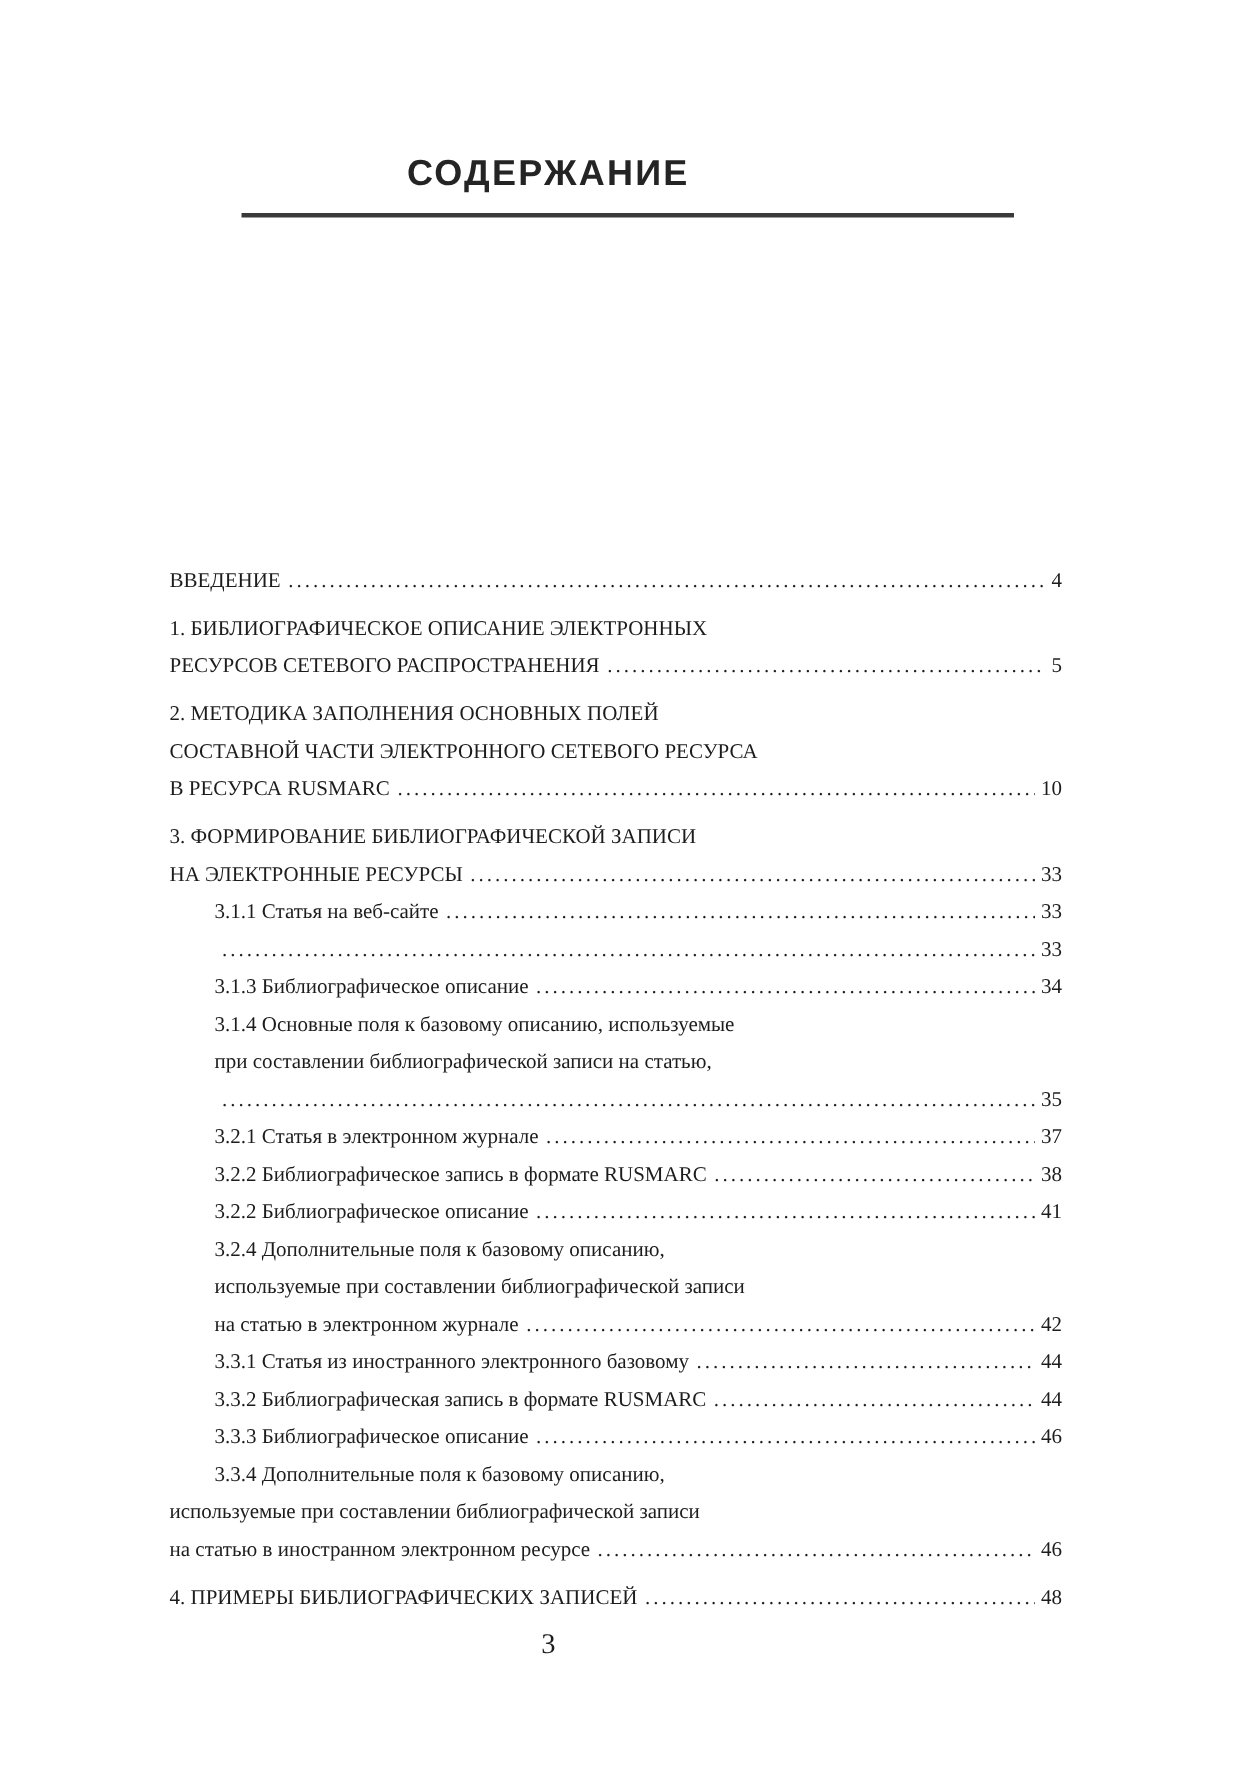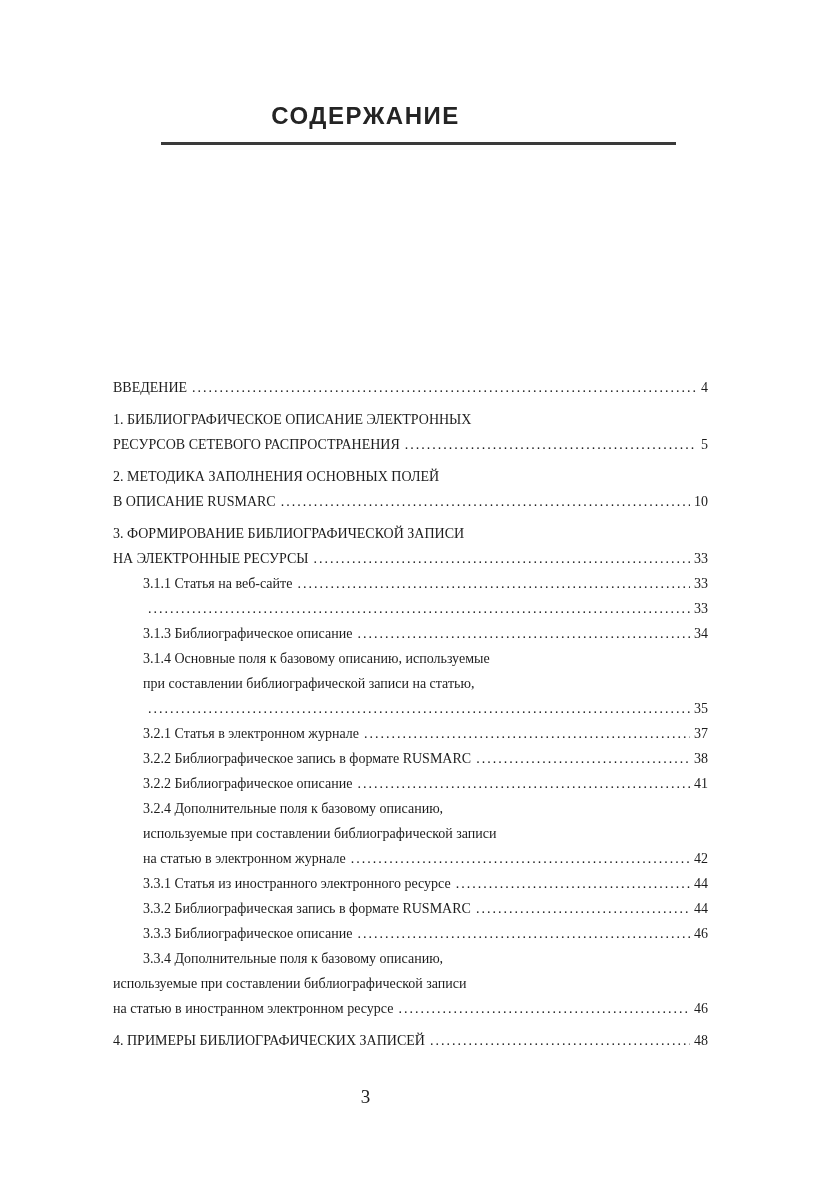--- a/index.html
+++ b/index.html
@@ -107,21 +107,24 @@
           <span class="toc-text">РЕСУРСОВ СЕТЕВОГО РАСПРОСТРАНЕНИЯ</span>
           <span class="leader"></span>
           <span class="toc-page">5</span>
         </div>
       </div>
       <div class="toc-item gap">
         <div class="toc-line indent-0">
           <span class="toc-text">2. МЕТОДИКА ЗАПОЛНЕНИЯ ОСНОВНЫХ ПОЛЕЙ</span>
         </div>
         <div class="toc-line indent-0">
-          <span class="toc-text">В ОПИСАНИЕ RUSMARC</span>
+          <span class="toc-text">СОСТАВНОЙ ЧАСТИ ЭЛЕКТРОННОГО СЕТЕВОГО РЕСУРСА</span>
+        </div>
+        <div class="toc-line indent-0">
+          <span class="toc-text">В РЕСУРСА RUSMARC</span>
           <span class="leader"></span>
           <span class="toc-page">10</span>
         </div>
       </div>
       <div class="toc-item gap">
         <div class="toc-line indent-0">
           <span class="toc-text">3. ФОРМИРОВАНИЕ БИБЛИОГРАФИЧЕСКОЙ ЗАПИСИ</span>
         </div>
         <div class="toc-line indent-0">
           <span class="toc-text">НА ЭЛЕКТРОННЫЕ РЕСУРСЫ</span>
@@ -190,21 +193,21 @@
           <span class="toc-text">используемые при составлении библиографической записи</span>
         </div>
         <div class="toc-line indent-1">
           <span class="toc-text">на статью в электронном журнале</span>
           <span class="leader"></span>
           <span class="toc-page">42</span>
         </div>
       </div>
       <div class="toc-item">
         <div class="toc-line indent-1">
-          <span class="toc-text">3.3.1 Статья из иностранного электронного ресурсе</span>
+          <span class="toc-text">3.3.1 Статья из иностранного электронного базовому</span>
           <span class="leader"></span>
           <span class="toc-page">44</span>
         </div>
       </div>
       <div class="toc-item">
         <div class="toc-line indent-1">
           <span class="toc-text">3.3.2 Библиографическая запись в формате RUSMARC</span>
           <span class="leader"></span>
           <span class="toc-page">44</span>
         </div>

